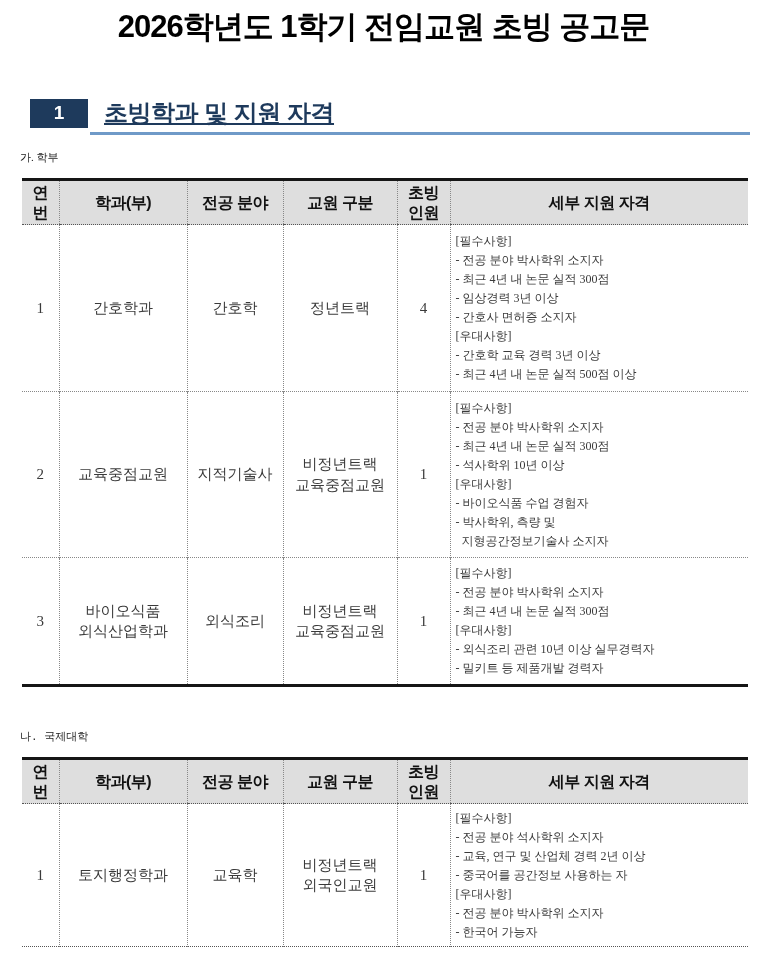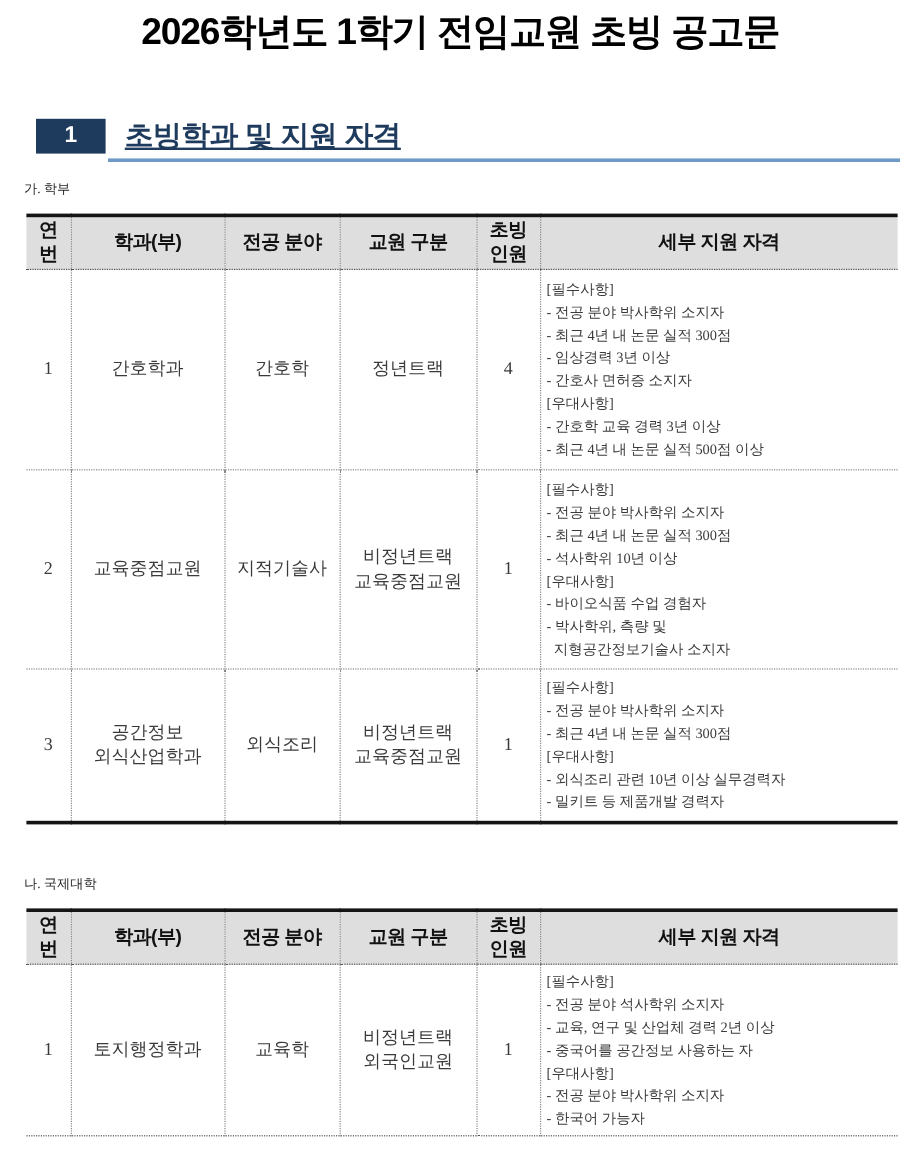--- a/index.html
+++ b/index.html
@@ -52,20 +52,21 @@
     background:var(--underline);
     margin:3px 17px 0 90px;
   }
   .table-caption{
     font-size:11px;
     color:#222;
     margin:15px 0 13px 20px;
   }
   .table-block.second .table-caption{
     margin-top:42px;
+    font-family:Liberation Mono, monospace;
   }
   table.doc-table{
     margin-left:22px;
     width:726px;
     border-collapse:collapse;
     table-layout:fixed;
     border-top:3px solid #151515;
     border-bottom:3px solid #151515;
   }
   table.doc-table.cutoff{
@@ -180,21 +181,21 @@
                 <div class="dline">- 최근 4년 내 논문 실적 300점</div>
                 <div class="dline">- 석사학위 10년 이상</div>
                 <div class="dline">[우대사항]</div>
                 <div class="dline">- 바이오식품 수업 경험자</div>
                 <div class="dline">- 박사학위, 측량 및</div>
                 <div class="dline">  지형공간정보기술사 소지자</div>
               </td>
             </tr>
             <tr style="height: 128px;">
               <td>3</td>
-              <td>공간정보
+              <td>바이오식품
 외식산업학과</td>
               <td>외식조리</td>
               <td>비정년트랙
 교육중점교원</td>
               <td>1</td>
               <td class="details">
                 <div class="dline">[필수사항]</div>
                 <div class="dline">- 전공 분야 박사학위 소지자</div>
                 <div class="dline">- 최근 4년 내 논문 실적 300점</div>
                 <div class="dline">[우대사항]</div>

